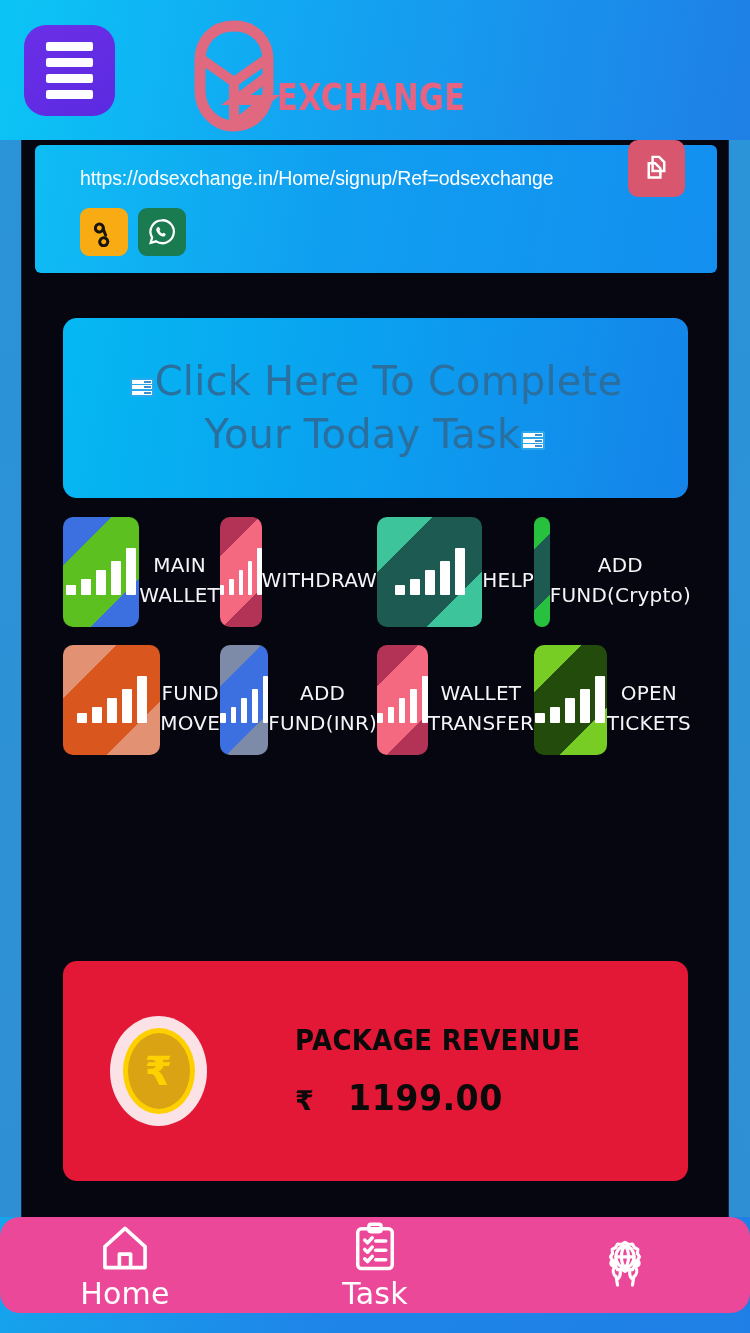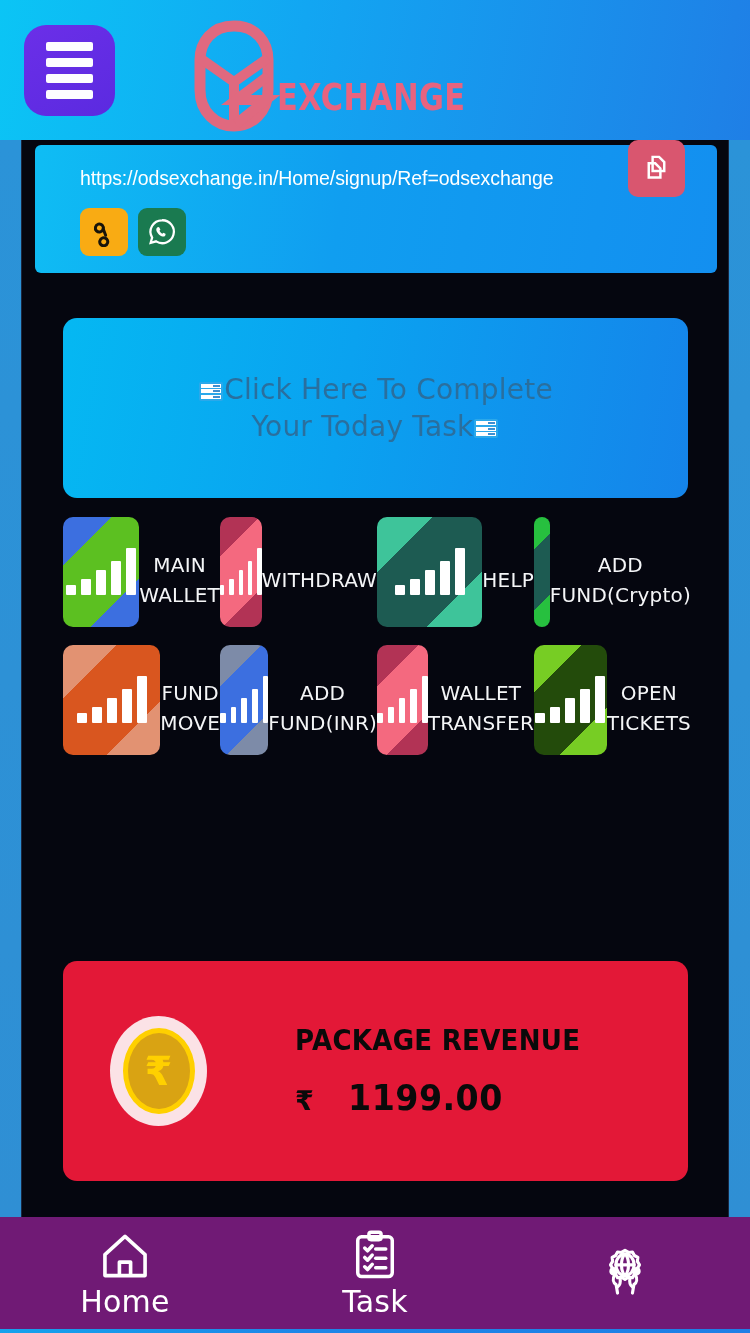--- a/index.html
+++ b/index.html
@@ -136,21 +136,21 @@
     border-radius: 14px;
     background: linear-gradient(100deg, #05b8f2 0%, #0aa2f0 45%, #1584ea 100%);
     display: flex;
     align-items: center;
     justify-content: center;
     text-align: center;
     cursor: pointer;
   }
   #task-banner-text {
     font-family: "DejaVu Sans", sans-serif;
-    font-size: 28px;
+    font-size: 40px;
     line-height: 1.33;
     color: #2a6f9e;
     letter-spacing: 0.2px;
     padding: 0 10px;
     display: inline-block;
   }
   .form-glyph {
     display: inline-block;
     width: 24px; height: 19px;
     vertical-align: -2px;
@@ -291,25 +291,26 @@
     font-weight: 700;
     letter-spacing: 0.5px;
     transform: scaleX(0.95);
     transform-origin: left baseline;
   }
 
   
   #bottom-nav {
     position: absolute;
     left: 0; top: 1217px;
-    width: 750px; height: 112px;
-    background: #701a75;
+    width: 750px; height: 96px;
+    background: #ec4899;
     display: flex;
     align-items: center;
     z-index: 6;
+    border-radius: 20px;
   }
   .nav-item {
     flex: 1 1 0;
     display: flex;
     flex-direction: column;
     align-items: center;
     justify-content: center;
     gap: 2px;
     cursor: pointer;
     height: 100%;

